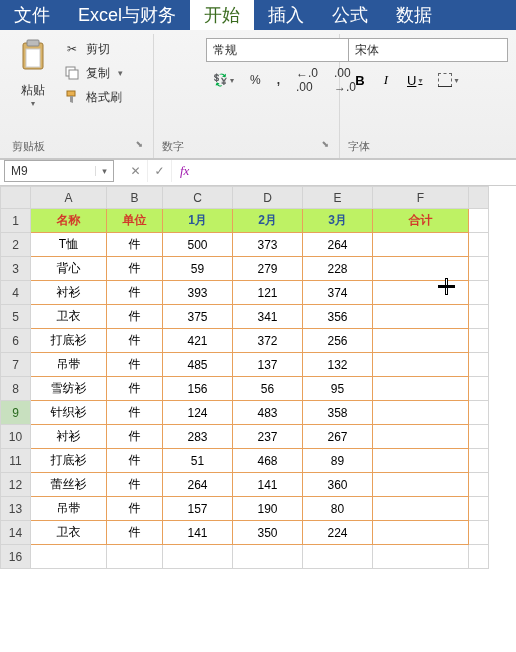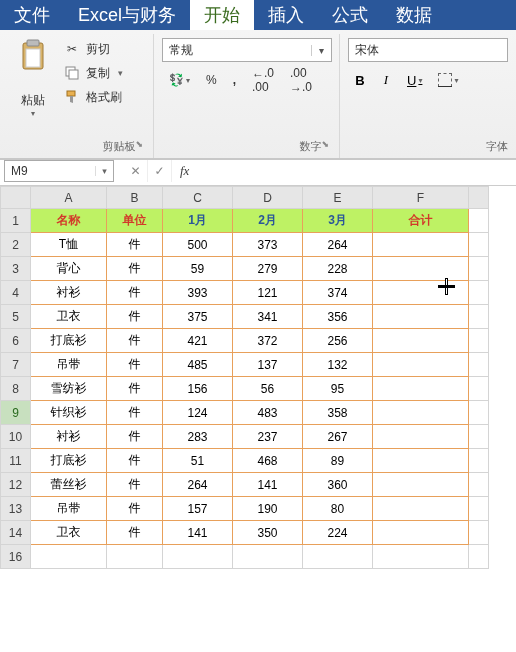--- a/index.html
+++ b/index.html
@@ -6,32 +6,32 @@
 body { background: #fff; width: 516px; height: 652px; overflow: hidden; user-select: none; }
 
 
 .menubar { background: #2a579a; height: 30px; display: flex; align-items: center; color: #fff; font-size: 18px; }
 .menubar .tab { padding: 0 14px; height: 30px; line-height: 30px; cursor: pointer; }
 .menubar .tab.active { background: #fff; color: #3a6b1f; font-weight: 500; }
 
 
 .ribbon { background: linear-gradient(#f5f5f5,#eeeeee); border-bottom: 2px solid #c8c8c8; height: 130px; display: flex; padding: 4px 0 0 4px; }
 .ribbon-group { border-right: 1px solid #d8d8d8; padding: 0 8px 2px 8px; display: flex; flex-direction: column; justify-content: space-between; }
-.ribbon-group-label { text-align: right; font-size: 11px; color: #666; padding: 2px 0; }
+.ribbon-group-label { text-align: left; font-size: 11px; color: #666; padding: 2px 0; }
 .ribbon-group-label .dlg { float: right; color: #888; font-size: 9px; margin-right: 2px; }
 .clip-top { display: flex; align-items: flex-start; gap: 6px; }
 .paste-btn { display: flex; flex-direction: column; align-items: center; width: 42px; padding-top: 4px; cursor: pointer; }
 .paste-btn .icon { width: 32px; height: 36px; display: flex; align-items: center; justify-content: center; }
-.paste-btn span.lbl { font-size: 12px; color: #333; margin-top: 18px; }
+.paste-btn span.lbl { font-size: 12px; color: #333; margin-top: 8px; }
 .clip-side { display: flex; flex-direction: column; gap: 2px; padding-top: 4px; }
 .clip-side .item { display: flex; align-items: center; gap: 6px; font-size: 12px; color: #333; cursor: pointer; height: 22px; padding: 0 4px; }
 .clip-side .item .ic { width: 16px; height: 16px; display: inline-flex; align-items: center; justify-content: center; }
 .clip-side .item .caret { font-size: 9px; color: #666; margin-left: 2px; }
 
-.num-group-inner { display: flex; flex-direction: column; gap: 6px; padding-top: 4px; }
+.num-group-inner { display: flex; flex-direction: column; gap: 6px; padding-top: 4px; margin-left: 44px; }
 .combo { display: flex; align-items: center; background: #fff; border: 1px solid #aaa; height: 24px; width: 170px; font-size: 12px; }
 .combo .text { flex: 1; padding: 0 6px; color: #333; }
 .combo .btn { width: 20px; text-align: center; border-left: 1px solid #ccc; font-size: 10px; color: #555; cursor: pointer; }
 .numrow { display: flex; gap: 2px; align-items: center; }
 .numbtn { border: 1px solid transparent; padding: 2px 6px; font-size: 12px; color: #333; display: inline-flex; align-items: center; gap: 2px; cursor: pointer; height: 24px; }
 .numbtn .caret { font-size: 8px; color: #666; }
 
 .font-group-inner { display: flex; flex-direction: column; gap: 6px; padding-top: 4px; }
 .fontrow { display: flex; gap: 2px; align-items: center; }
 .fontbtn { border: 1px solid transparent; padding: 2px 6px; font-size: 13px; display: inline-flex; align-items: center; gap: 2px; cursor: pointer; height: 24px; min-width: 24px; justify-content: center; }
@@ -42,21 +42,21 @@
 .border-ic { display: inline-block; width: 14px; height: 14px; border: 1px dashed #666; position: relative; }
 .border-ic::after { content: ''; position: absolute; left: -1px; right: -1px; bottom: -1px; height: 1px; background: #333; }
 
 
 .fxbar { display: flex; align-items: flex-start; height: 26px; border-bottom: 1px solid #ccc; background: #fff; }
 .namebox { display: flex; align-items: center; border: 1px solid #aaa; height: 22px; margin-left: 4px; width: 110px; background: #fff; }
 .namebox .val { flex: 1; padding: 0 6px; font-size: 12px; color: #333; }
 .namebox .caret { width: 18px; text-align: center; font-size: 9px; color: #666; border-left: 1px solid #ddd; }
 .fx-mid { display: flex; align-items: center; gap: 0; margin-left: 10px; }
 .fx-btn { width: 24px; height: 22px; display: inline-flex; align-items: center; justify-content: center; color: #888; font-size: 12px; border-right: 1px solid #eee; }
-.fx-lbl { font-style: italic; font-family: 'Times New Roman', serif; font-size: 13px; color: #404040; padding: 0 8px; }
+.fx-lbl { font-style: italic; font-family: 'Times New Roman', serif; font-size: 13px; color: #a21caf; padding: 0 8px; }
 .fx-input { flex: 1; height: 22px; border: none; outline: none; }
 
 
 .sheet-wrap { position: relative; height: 464px; overflow: hidden; }
 .sheet { border-collapse: collapse; table-layout: fixed; font-size: 12px; }
 .sheet th, .sheet td { border: 1px solid #d4d4d4; }
 .sheet .colhead th { background: #e6e6e6; color: #444; font-weight: normal; height: 22px; font-size: 12px; }
 .sheet .corner { background: #e6e6e6; width: 30px; }
 .sheet .rowhead { background: #e6e6e6; color: #444; text-align: center; width: 30px; height: 24px; font-weight: normal; font-size: 12px; }
 .sheet .rowhead.sel { background: #c8e0bf; color: #2a6b1f; }

